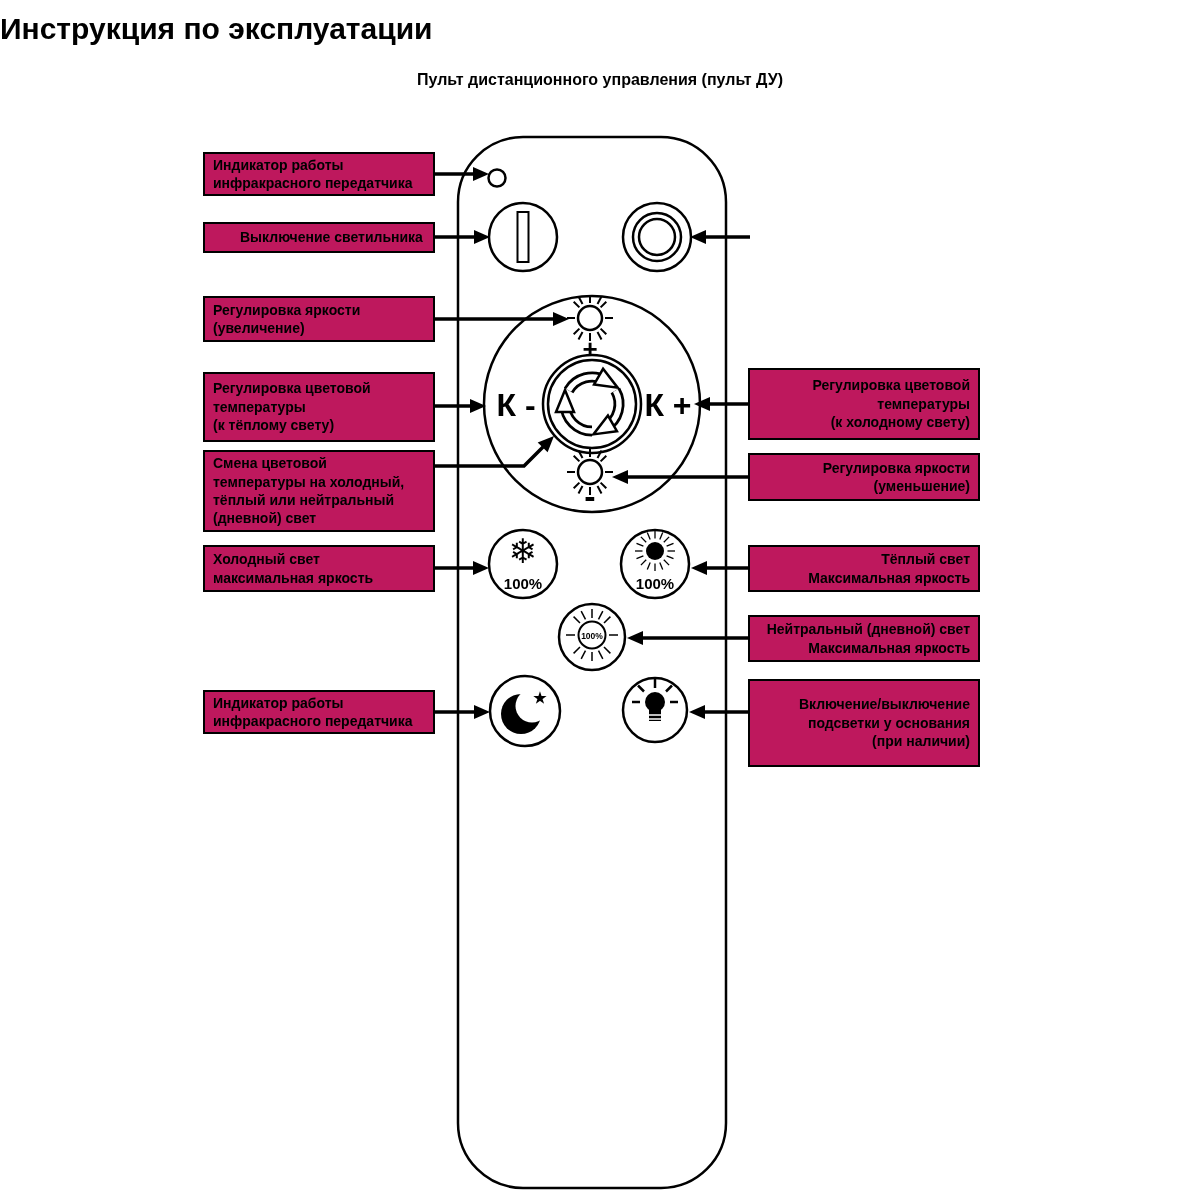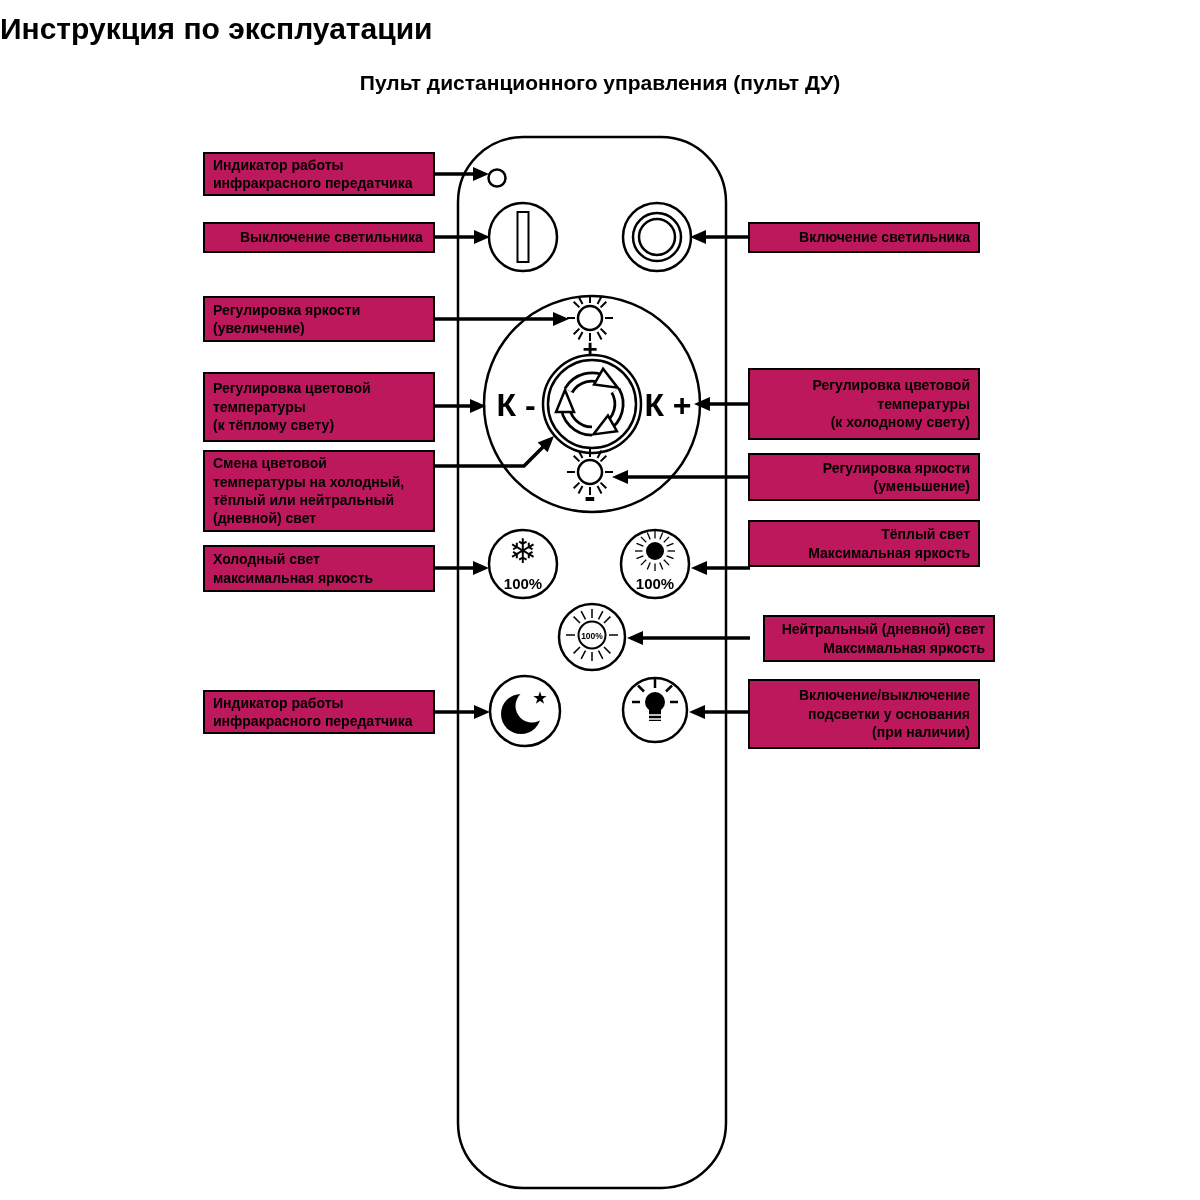--- a/index.html
+++ b/index.html
@@ -1,21 +1,21 @@
 <!DOCTYPE html>
 <html><head>
 <meta charset="utf-8">
 <style>
   html,body{margin:0;padding:0;background:#fff;}
   .page{position:relative;width:1200px;height:1200px;background:#fff;overflow:hidden;
         font-family:"Liberation Sans",sans-serif;color:#000;}
   .title{position:absolute;left:0;top:12px;width:100%;text-align:left;
          font-size:30px;font-weight:bold;}
   .subtitle{position:absolute;left:0;top:71px;width:100%;text-align:center;
-            font-size:21px;font-weight:bold;}
+            font-size:16px;font-weight:bold;}
   svg.diagram{position:absolute;left:0;top:0;}
   .callout{position:absolute;box-sizing:border-box;border:2.5px solid #000;background:#be185d;
            display:flex;align-items:center;padding:3px 8px;
            font-size:14px;font-weight:bold;line-height:1.32;white-space:pre-line;}
   .callout.left-col{left:203px;width:232px;justify-content:flex-start;text-align:left;}
   .callout.right-col{left:748px;width:232px;justify-content:flex-end;text-align:right;}
   .stroke{fill:#fff;stroke:#000;stroke-width:2.5;}
   .thin{fill:none;stroke:#000;stroke-width:2;}
   .arrowline{fill:none;stroke:#000;stroke-width:3.5;}
   .arrowhead{fill:#000;stroke:none;}
@@ -233,27 +233,26 @@
 (к тёплому свету)</div>
   <div class="callout left-col" style="top:545px;height:47px;">Холодный свет
 максимальная яркость</div>
   <div class="callout left-col" style="top:450px;height:82px;">Смена цветовой
 температуры на холодный,
 тёплый или нейтральный
 (дневной) свет</div>
   <div class="callout left-col" style="top:690px;height:44px;">Индикатор работы
 инфракрасного передатчика</div>
 
-  <div class="callout right-col" style="top:222px;height:31px;">Включение светильника</div>
   <div class="callout right-col" style="top:368px;height:72px;">Регулировка цветовой
 температуры
 (к холодному свету)</div>
   <div class="callout right-col" style="top:453px;height:48px;">Регулировка яркости
 (уменьшение)</div>
-  <div class="callout right-col" style="top:520px;height:47px;">Тёплый свет
+  <div class="callout right-col" style="top:545px;height:47px;">Тёплый свет
 Максимальная яркость</div>
-  <div class="callout right-col" style="top:615px;height:47px;margin-left:15px;">Нейтральный (дневной) свет
+  <div class="callout right-col" style="top:615px;height:47px;">Нейтральный (дневной) свет
 Максимальная яркость</div>
-  <div class="callout right-col" style="top:679px;height:70px;">Включение/выключение
+  <div class="callout right-col" style="top:679px;height:88px;">Включение/выключение
 подсветки у основания
 (при наличии)</div>
 
 </div>
 
 </body></html>

